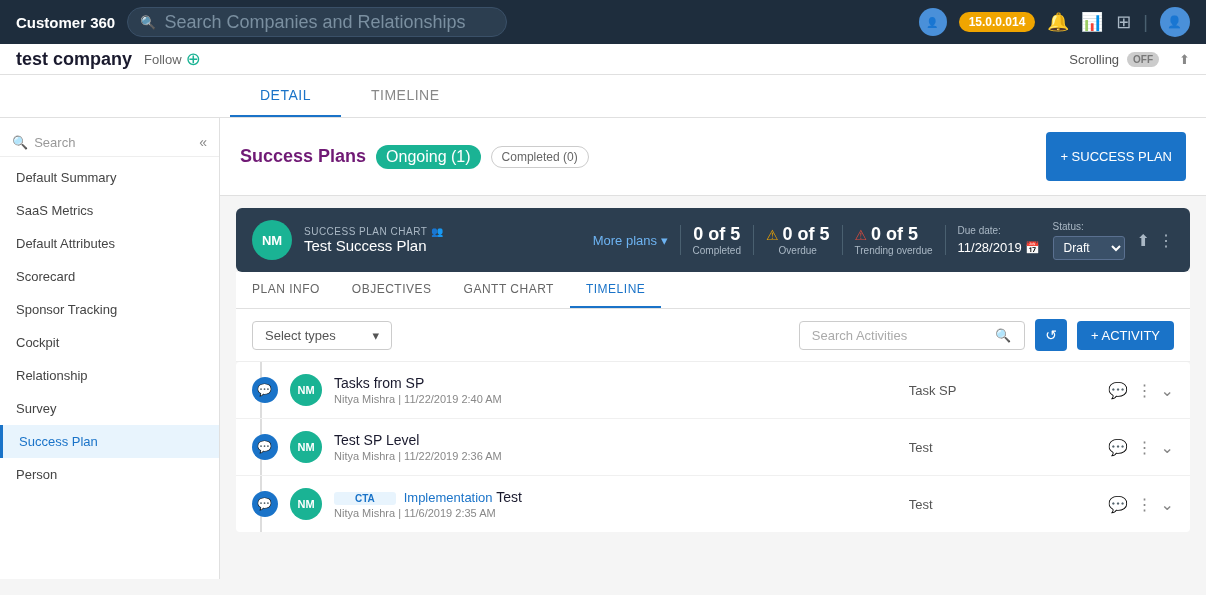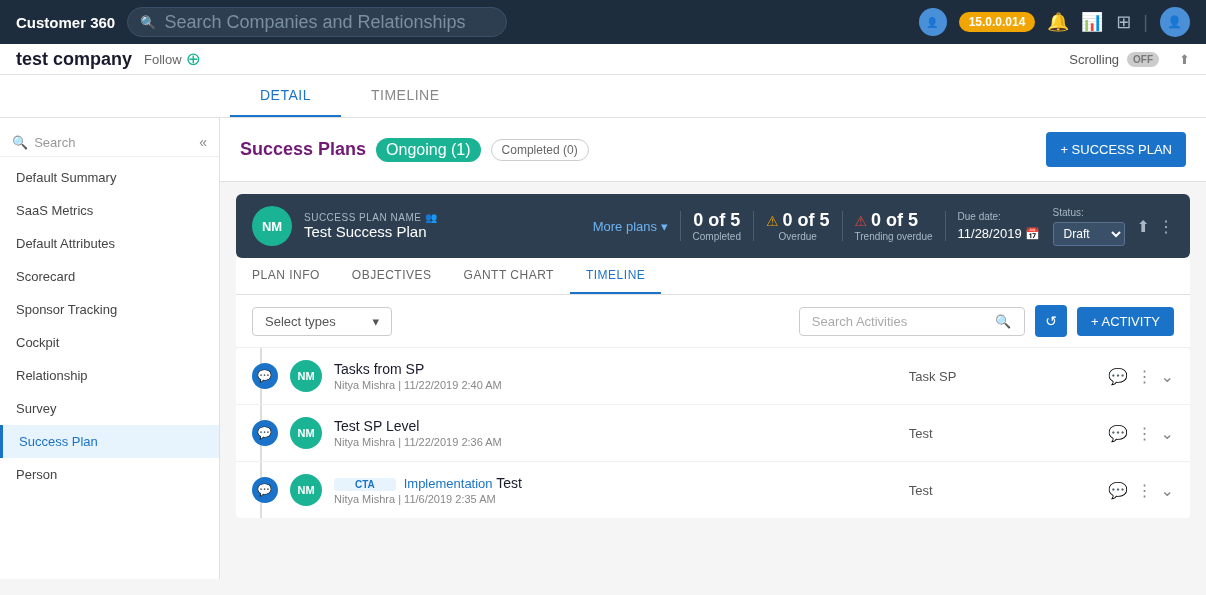--- a/index.html
+++ b/index.html
@@ -234,21 +234,21 @@
       font-size: 12px;
       padding: 3px 10px;
       border-radius: 12px;
     }
     .add-sp-btn {
       margin-left: auto;
       background: #1a73c8;
       color: white;
       border: none;
       border-radius: 4px;
-      padding: 10px 14px;
+      padding: 17px 14px;
       font-size: 13px;
       font-weight: 500;
       cursor: pointer;
       display: flex;
       align-items: center;
       gap: 5px;
     }
 
     
     .plan-card {
@@ -594,21 +594,21 @@
       <span class="badge-completed">Completed (0)</span>
       <button class="add-sp-btn">+ SUCCESS PLAN</button>
     </div>
 
     <div class="plan-card">
       <div class="plan-avatar">
         <span>NM</span>
       </div>
       <div class="plan-info">
         <div class="plan-label">
-          <span>SUCCESS PLAN NAME</span>
+          <span>SUCCESS PLAN CHART</span>
           <span>👥</span>
         </div>
         <div class="plan-name">Test Success Plan</div>
       </div>
       <div class="more-plans-btn">
         <span>More plans</span>
         <span>▾</span>
       </div>
 
       <div class="stat-divider"></div>

